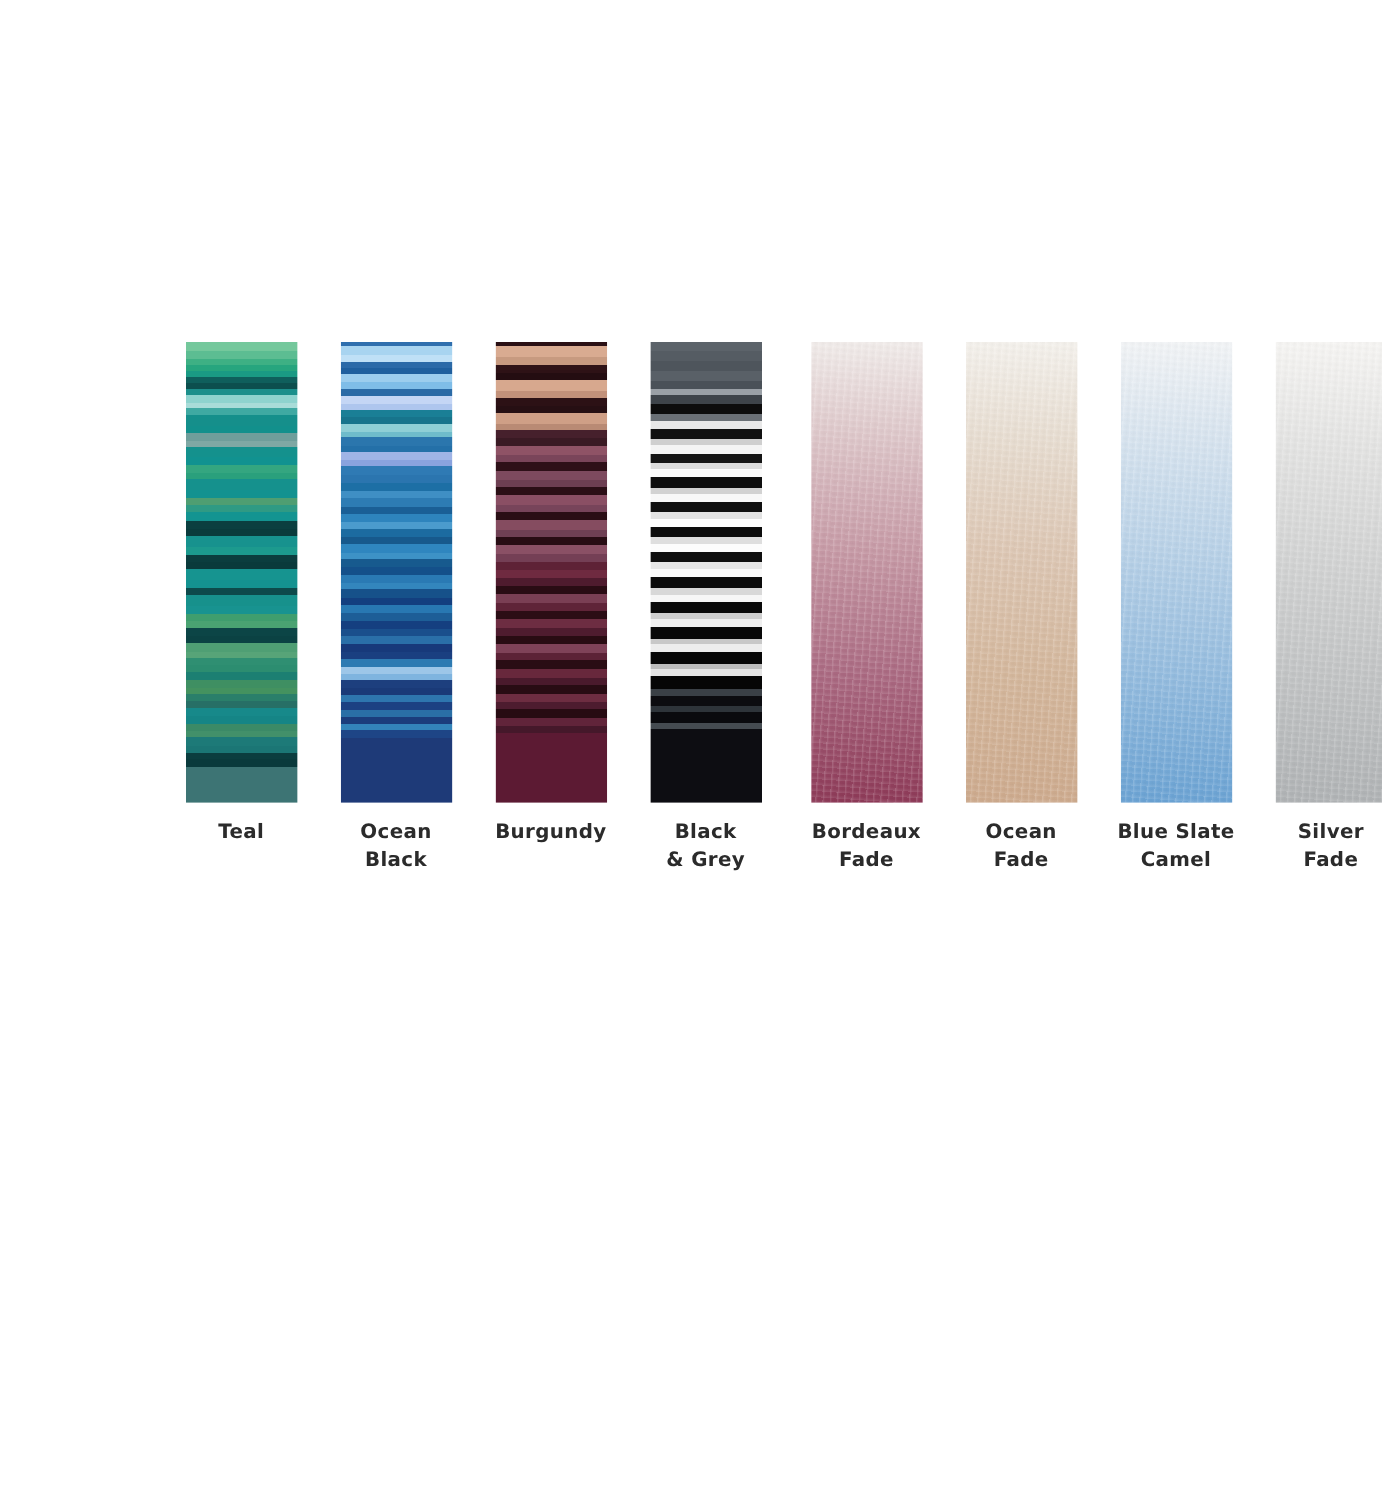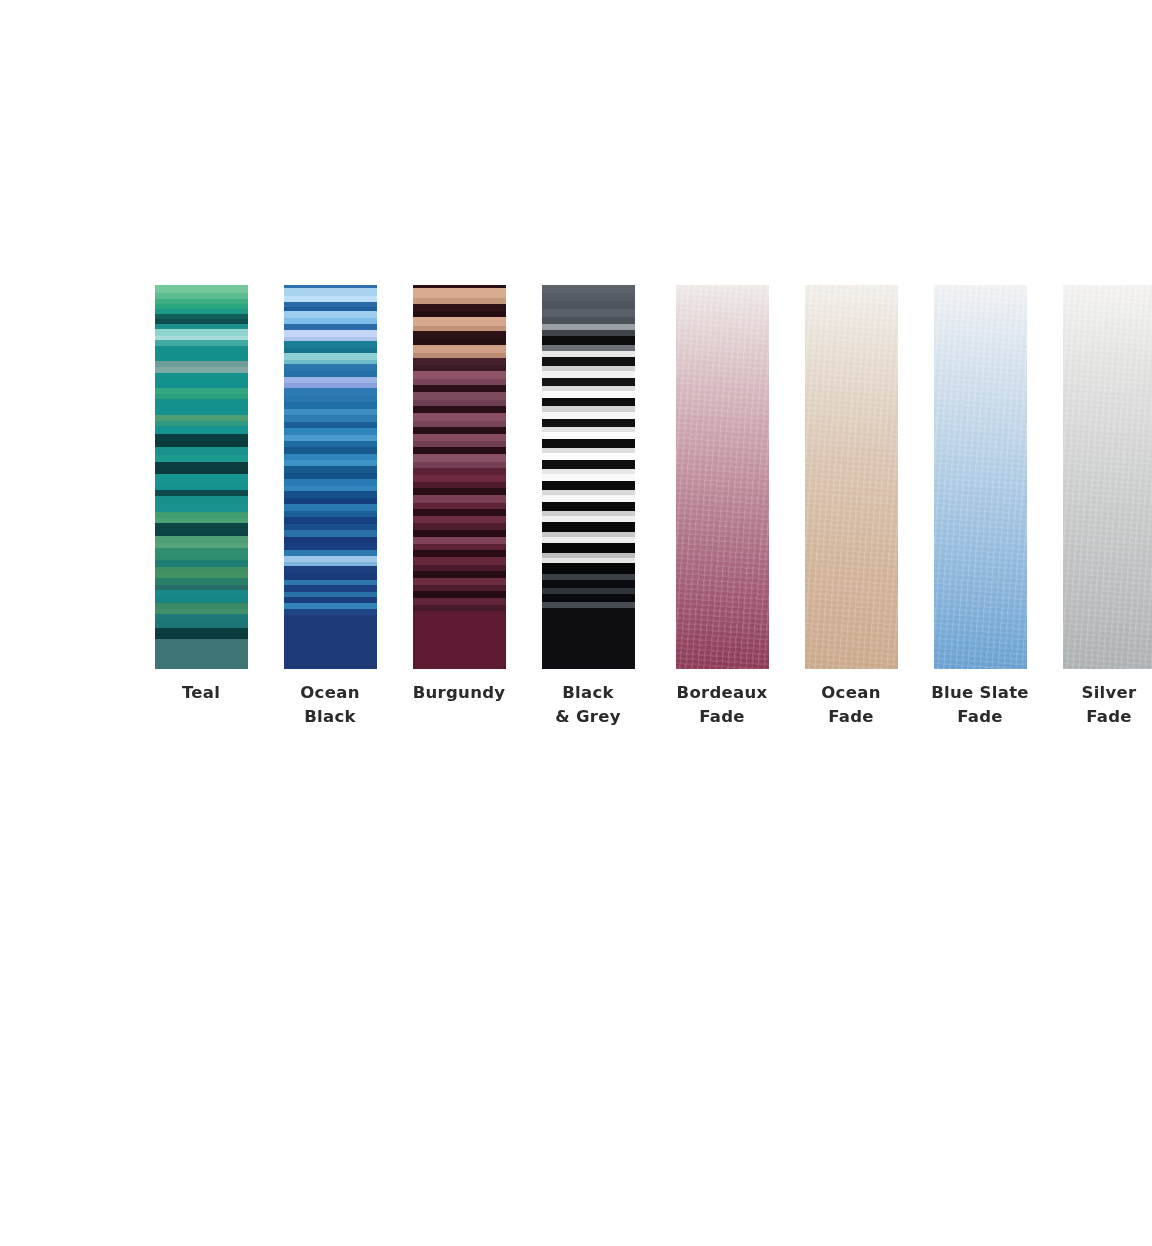--- a/index.html
+++ b/index.html
@@ -144,21 +144,21 @@
 Fade</div>
     </div>
     <div class="gap-narrow"></div>
 
     <div class="swatch-col">
       <div class="swatch-chip">
         <div class="chip-fill" id="fill-blue-slate-fade" style="background: linear-gradient(rgb(242, 244, 246) 0%, rgb(219, 230, 240) 18%, rgb(185, 210, 232) 45%, rgb(148, 188, 223) 72%, rgb(107, 163, 212) 100%);"></div>
         <div class="chip-texture"></div>
       </div>
       <div class="swatch-label">Blue Slate
-Fade</div>
+Camel</div>
     </div>
     <div class="gap-narrow"></div>
 
     <div class="swatch-col">
       <div class="swatch-chip">
         <div class="chip-fill" id="fill-silver-fade" style="background: linear-gradient(rgb(246, 245, 243) 0%, rgb(228, 228, 227) 22%, rgb(210, 211, 211) 48%, rgb(193, 195, 196) 74%, rgb(176, 179, 181) 100%);"></div>
         <div class="chip-texture"></div>
       </div>
       <div class="swatch-label">Silver
 Fade</div>

